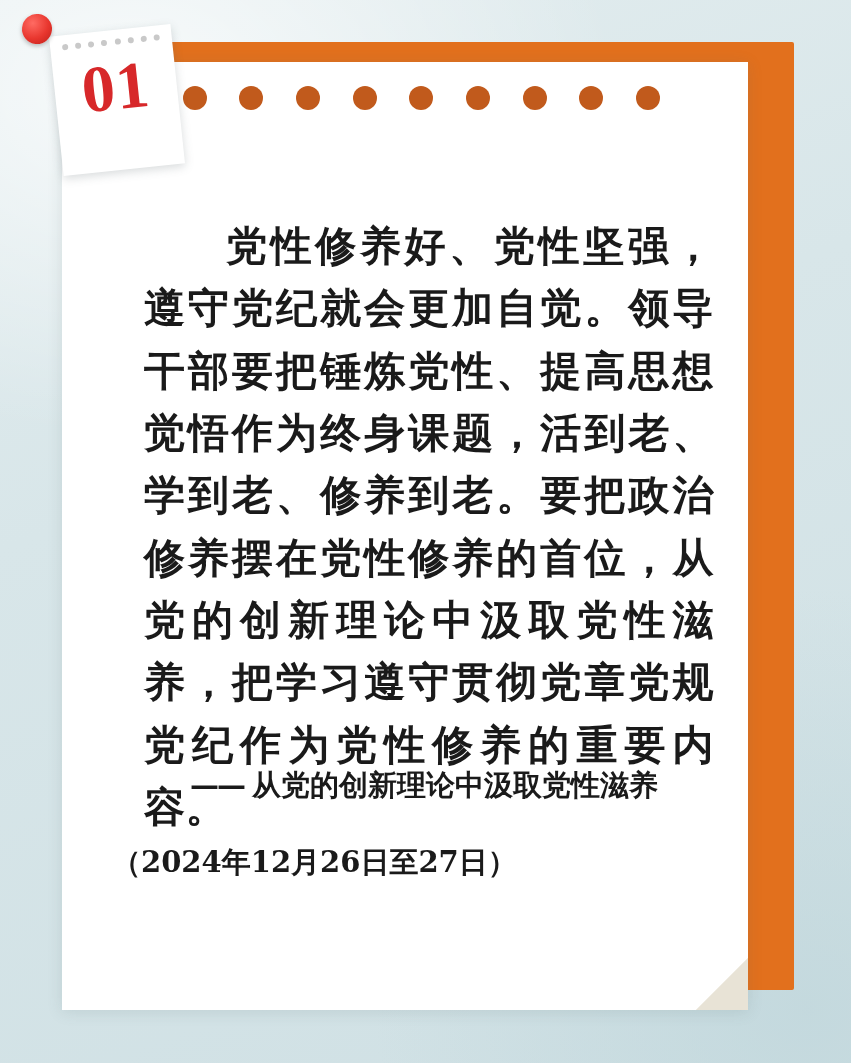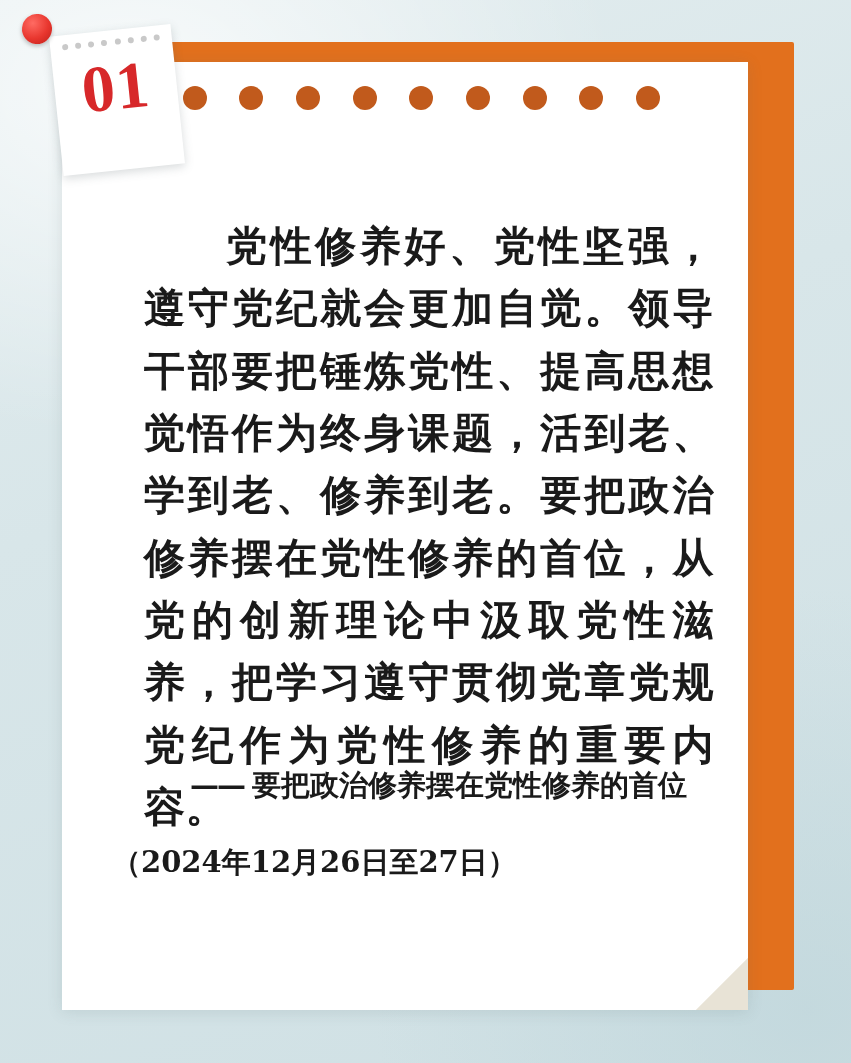--- a/index.html
+++ b/index.html
@@ -218,17 +218,17 @@
       <span class="cal-hole"></span>
       <span class="cal-hole"></span>
     </div>
     <div class="cal-num">01</div>
   </div>
   <div class="cal-pin"></div>
 
   <div class="quote">党性修养好、党性坚强，遵守党纪就会更加自觉。领导干部要把锤炼党性、提高思想觉悟作为终身课题，活到老、学到老、修养到老。要把政治修养摆在党性修养的首位，从党的创新理论中汲取党性滋养，把学习遵守贯彻党章党规党纪作为党性修养的重要内容。</div>
 
   <div class="attrib">
-    <div class="attrib-line1"><span class="dash">——</span><span>要把政治修养摆在党性修养的首位</span></div>
+    <div class="attrib-line1"><span class="dash">——</span><span>从党的创新理论中汲取党性滋养</span></div>
     <div class="attrib-line2">（2024年12月26日至27日）</div>
   </div>
 
 </div>
 
 </body></html>

